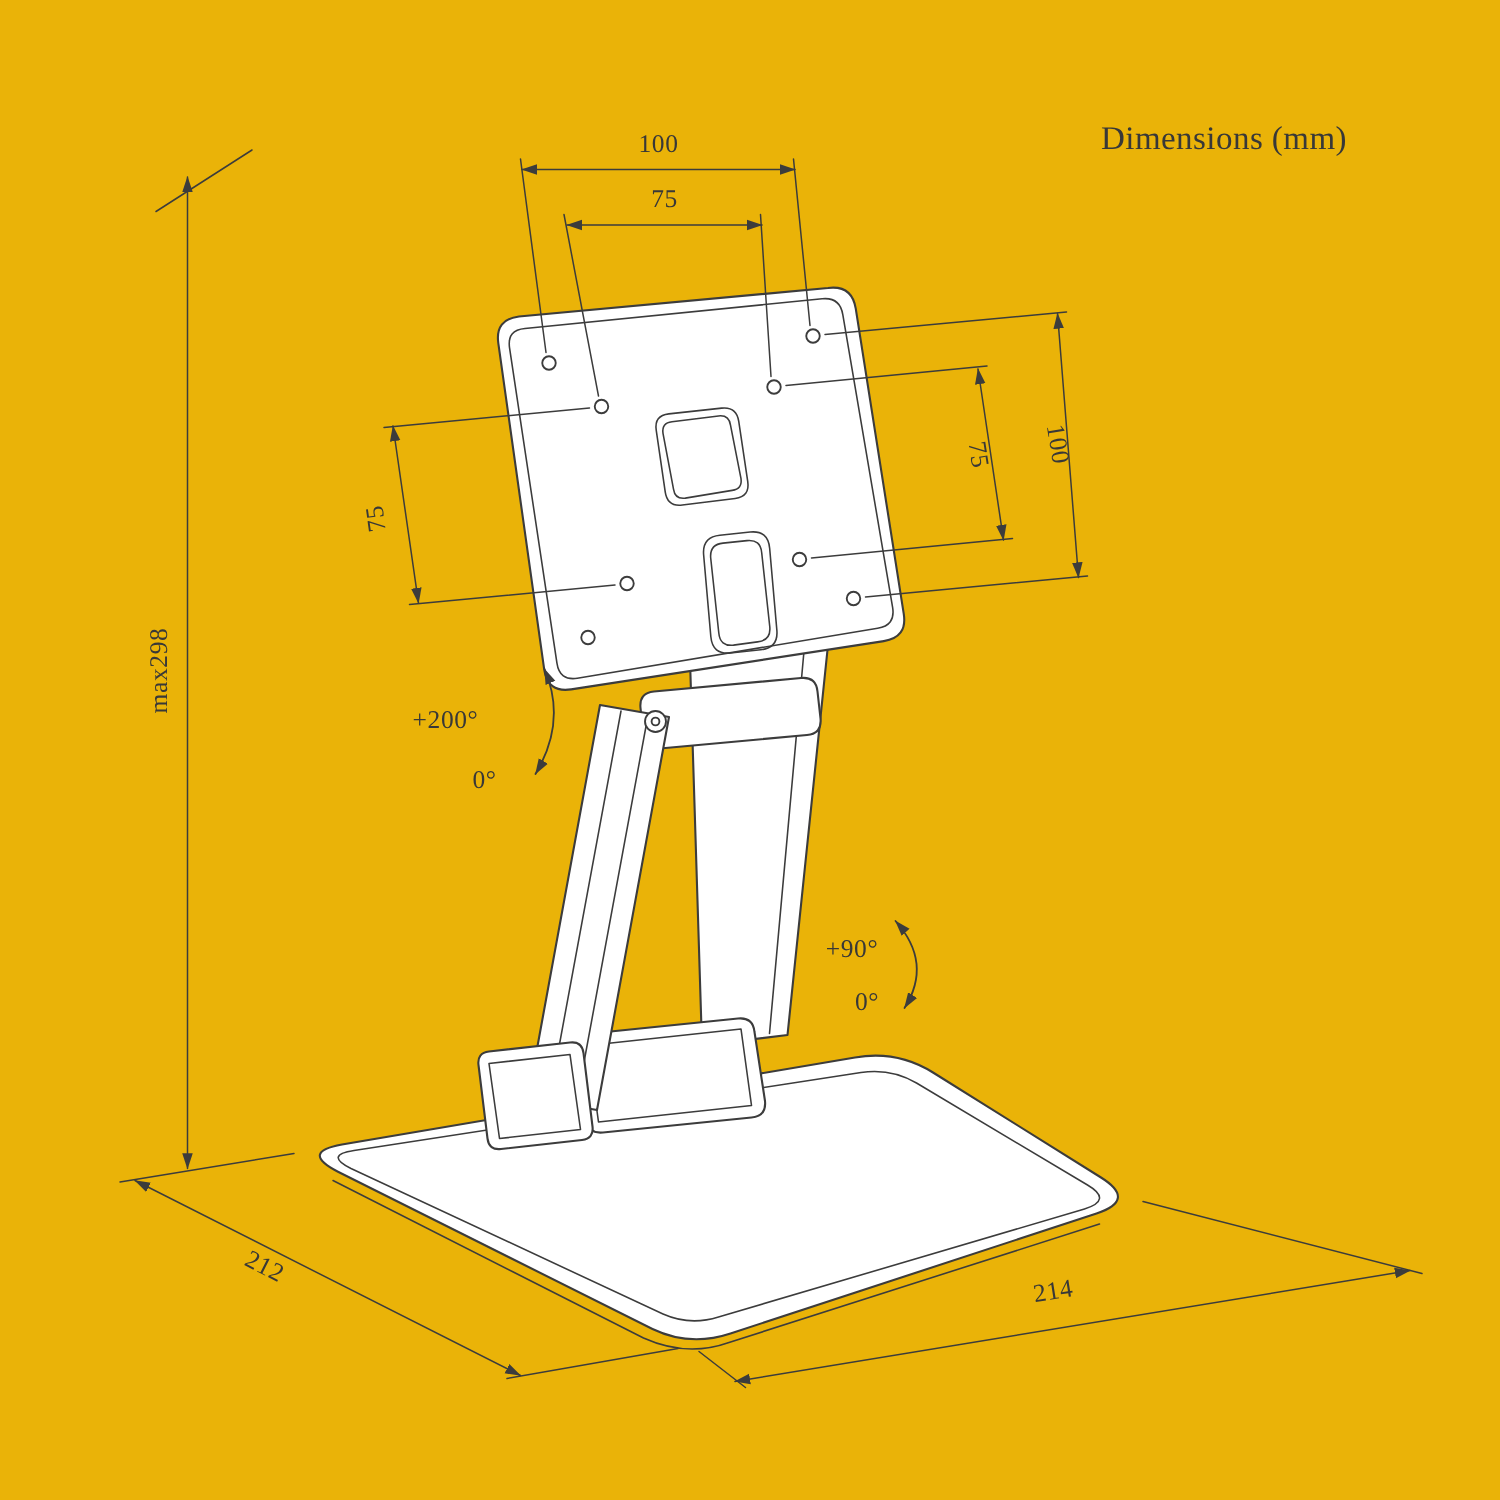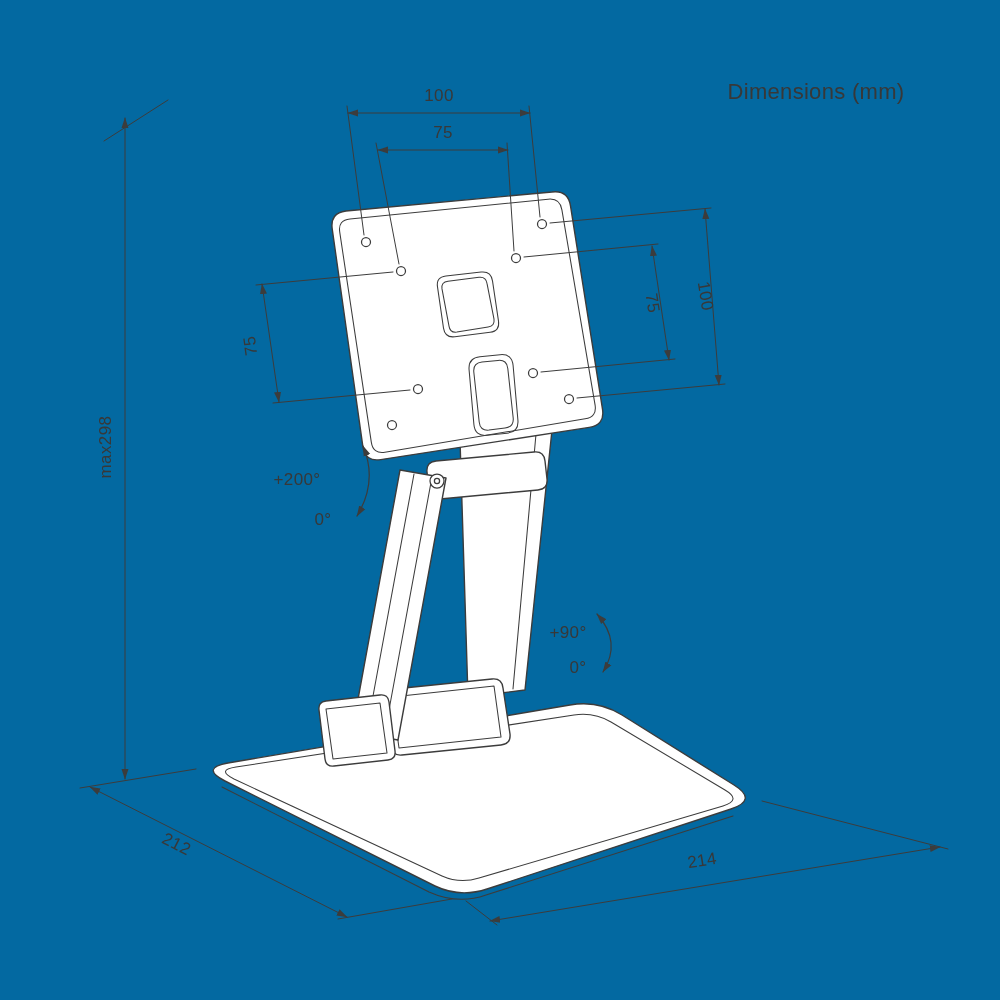--- a/index.html
+++ b/index.html
@@ -1,17 +1,17 @@
 <!DOCTYPE html>
 <html><head>
 <meta charset="utf-8">
 <style>
   html,body { margin:0; padding:0; background:#ffffff; }
-  .stage { position:relative; width:1000px; height:1000px; background:#0369a1;
-           font-family:Liberation Sans, sans-serif; overflow:hidden; }
+  .stage { position:relative; width:1000px; height:1000px; background:#eab308;
+           font-family:Liberation Serif, serif; overflow:hidden; }
   svg { display:block; }
   
   .ol   { fill:#ffffff; stroke:#3c3c3c; stroke-width:1.4; stroke-linejoin:round; stroke-linecap:round; }
   .detail { fill:none;  stroke:#3c3c3c; stroke-width:1.05; stroke-linejoin:round; stroke-linecap:round; }
   .hole { fill:#ffffff; stroke:#3c3c3c; stroke-width:1.25; }
   
   .dl  { fill:none; stroke:#3c3c3c; stroke-width:1; stroke-linecap:round; }
   .arc { fill:none; stroke:#3c3c3c; stroke-width:1.2; stroke-linecap:round; }
   .dim-text   { font-size:17px; fill:#383838; text-anchor:middle; letter-spacing:0.4px; }
   .title-text { font-size:22px; fill:#383838; text-anchor:middle; letter-spacing:0.3px; }

